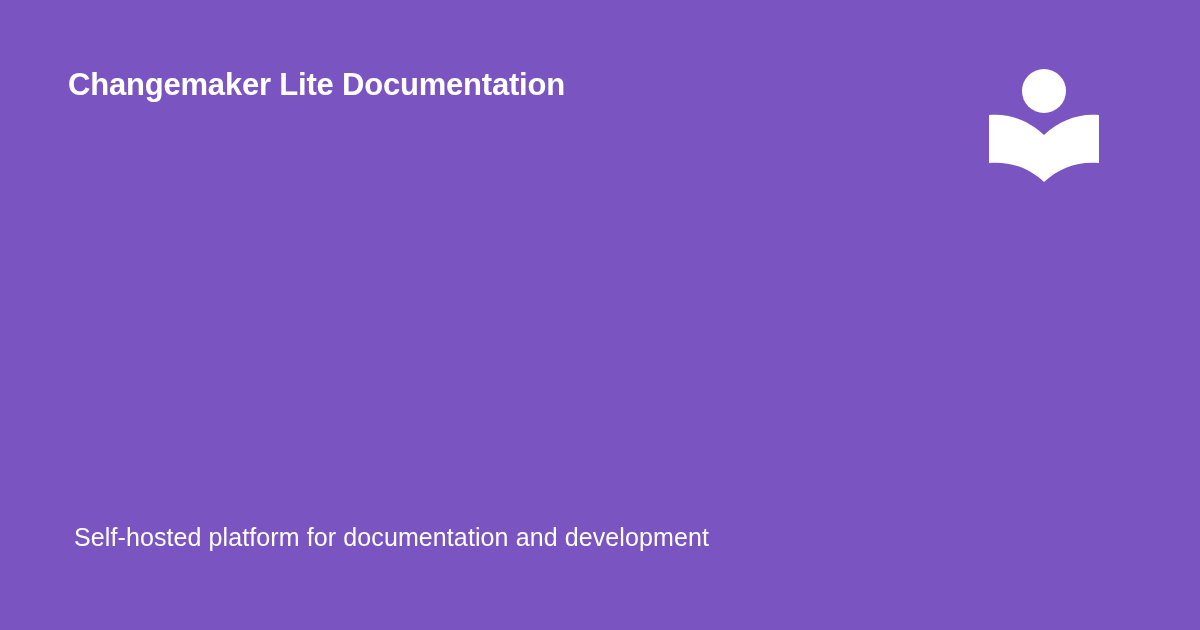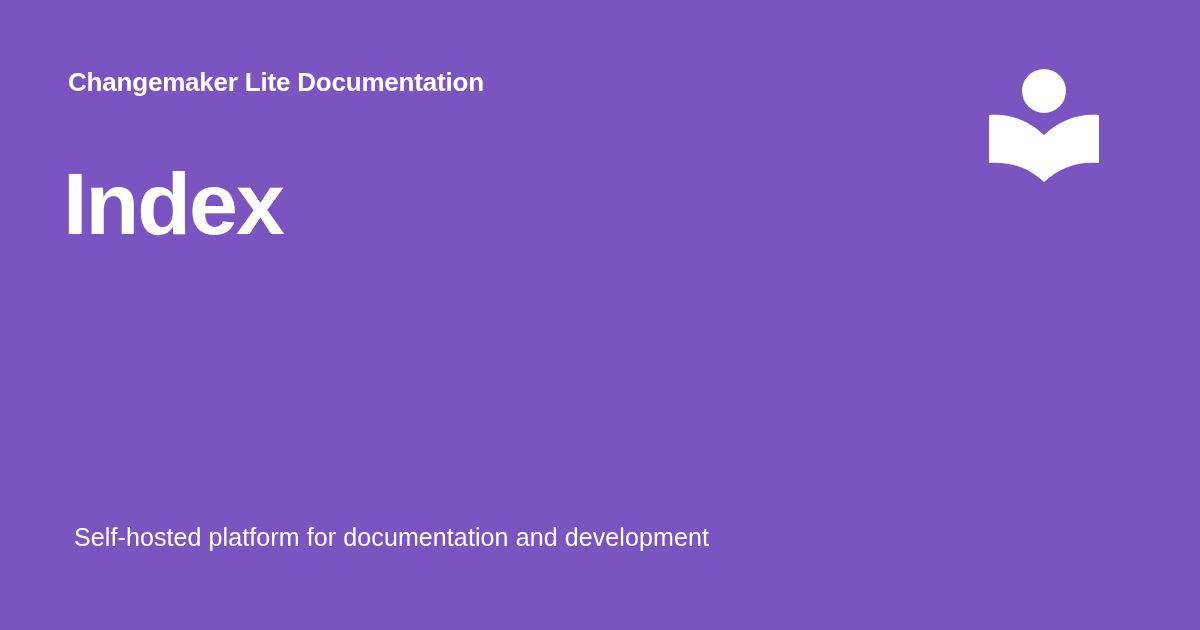--- a/index.html
+++ b/index.html
@@ -30,21 +30,21 @@
     top: 0;
     width: 880px;
     height: 630px;
   }
 
   .site-title {
     position: absolute;
     top: 68px;
     left: 0;
     margin: 0;
-    font-size: 26px;
+    font-size: 31px;
     font-weight: bold;
     line-height: 1.1;
     color: #ffffff;
     letter-spacing: -0.2px;
     white-space: nowrap;
   }
 
   .page-title {
     position: absolute;
     top: 158px;
@@ -86,21 +86,20 @@
   }
 </style>
 </head>
 <body>
 
 <div class="card">
 
   <div class="text-col">
     <div class="site-title">Changemaker Lite Documentation</div>
 
-    <h1 class="page-title">Index</h1>
 
     <div class="description">Self-hosted platform for documentation and development</div>
   </div>
 
   <div class="logo">
     <svg viewBox="0 0 122 126" xmlns="http://www.w3.org/2000/svg">
 
       <circle cx="60" cy="29" r="22" fill="#ffffff"></circle>
 
       <path d="M5 53

